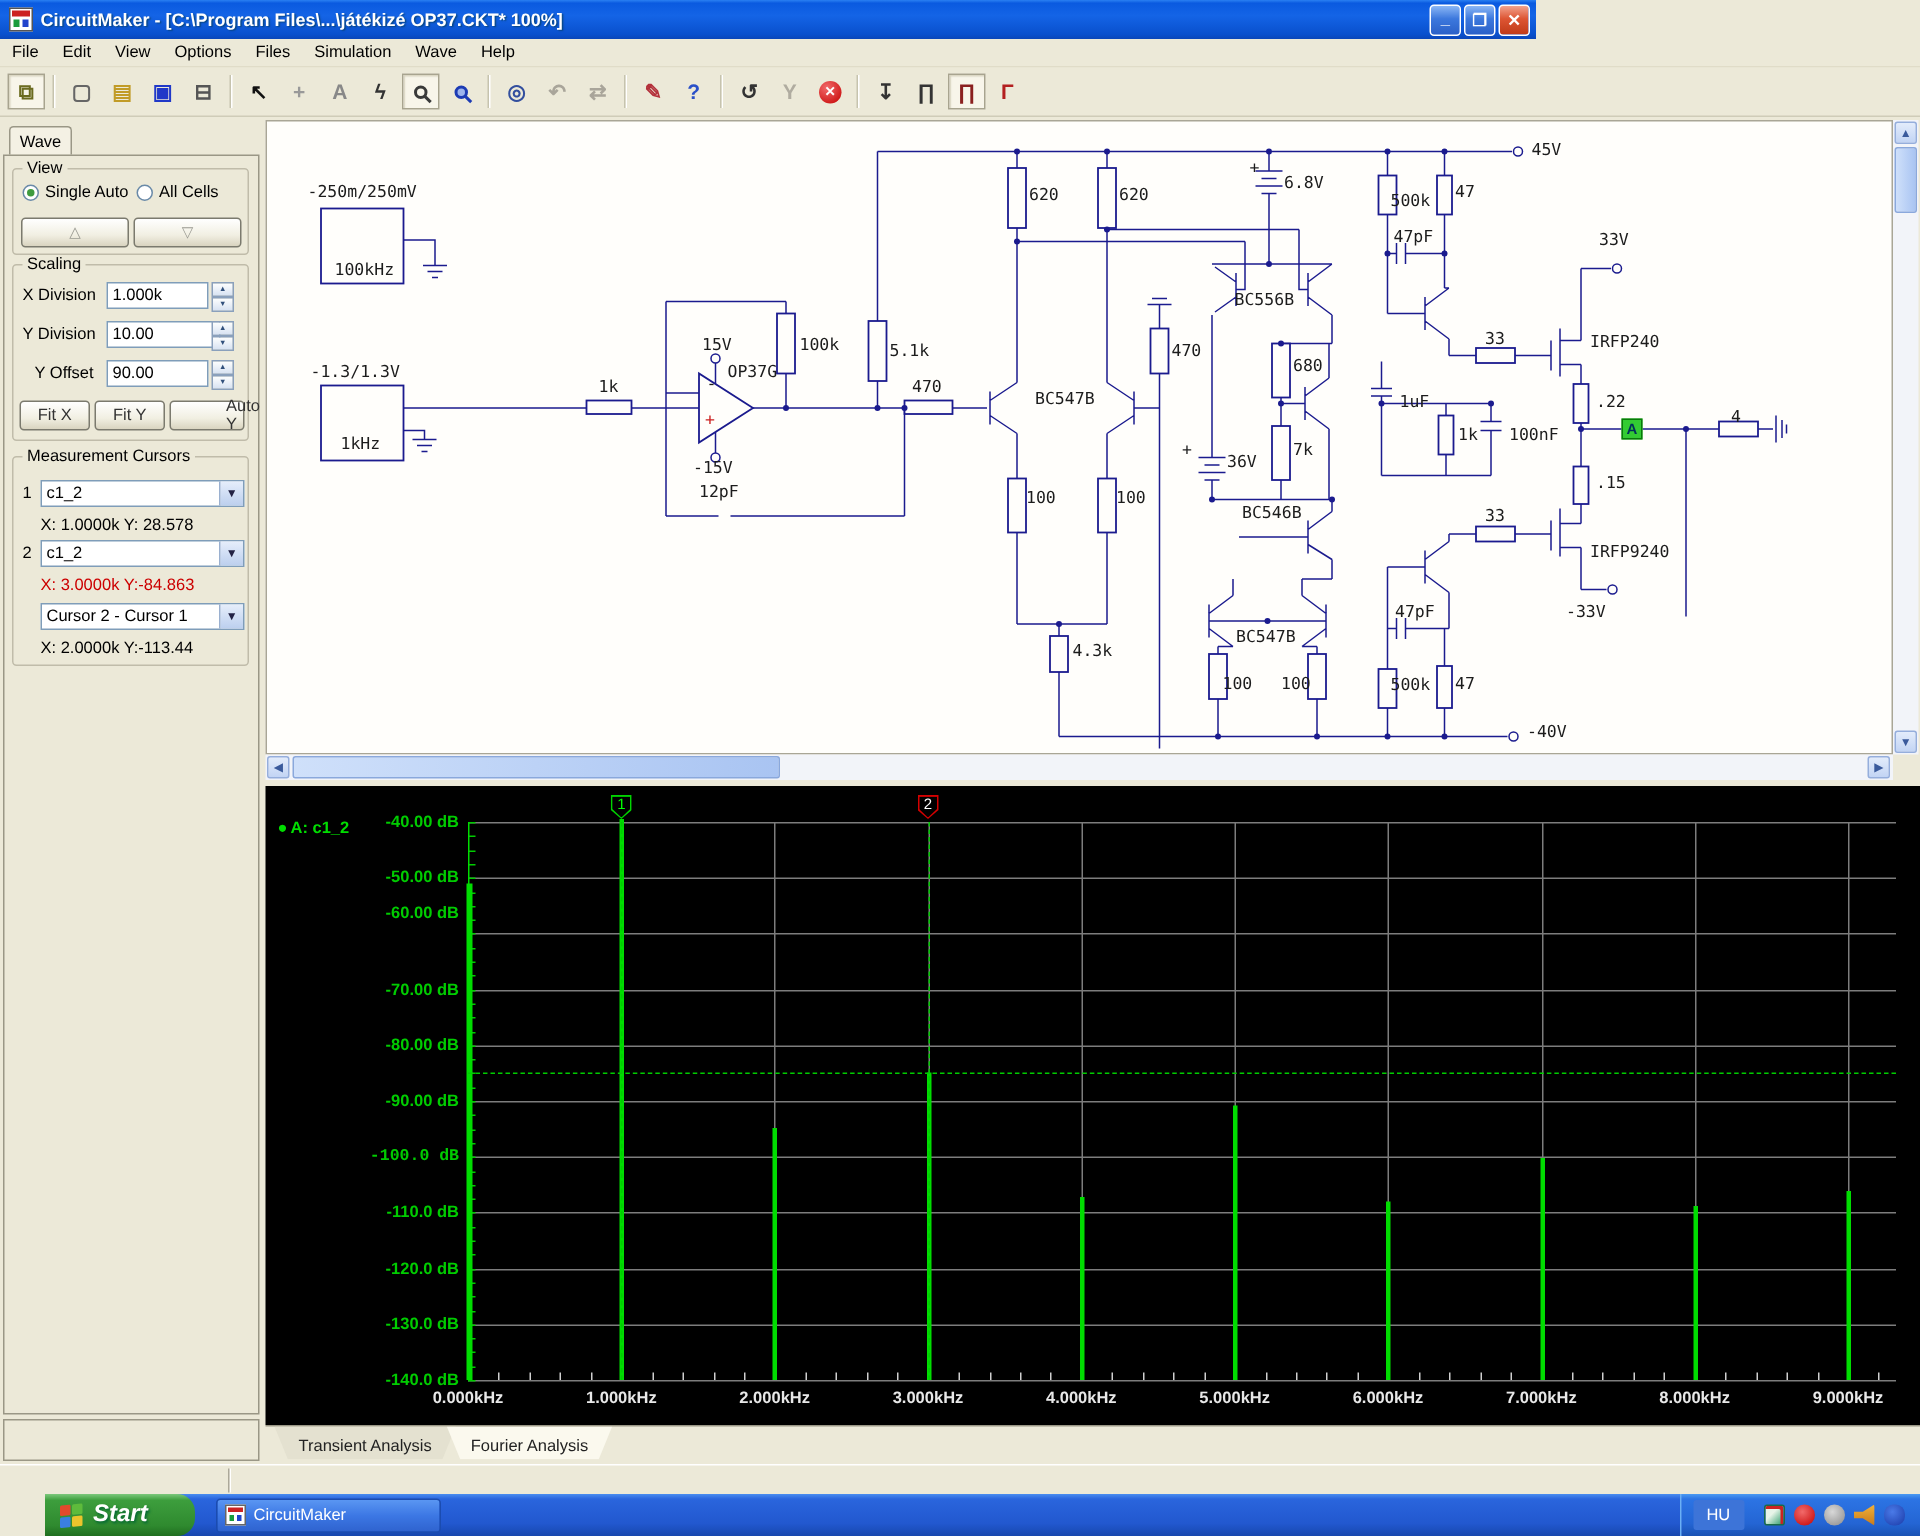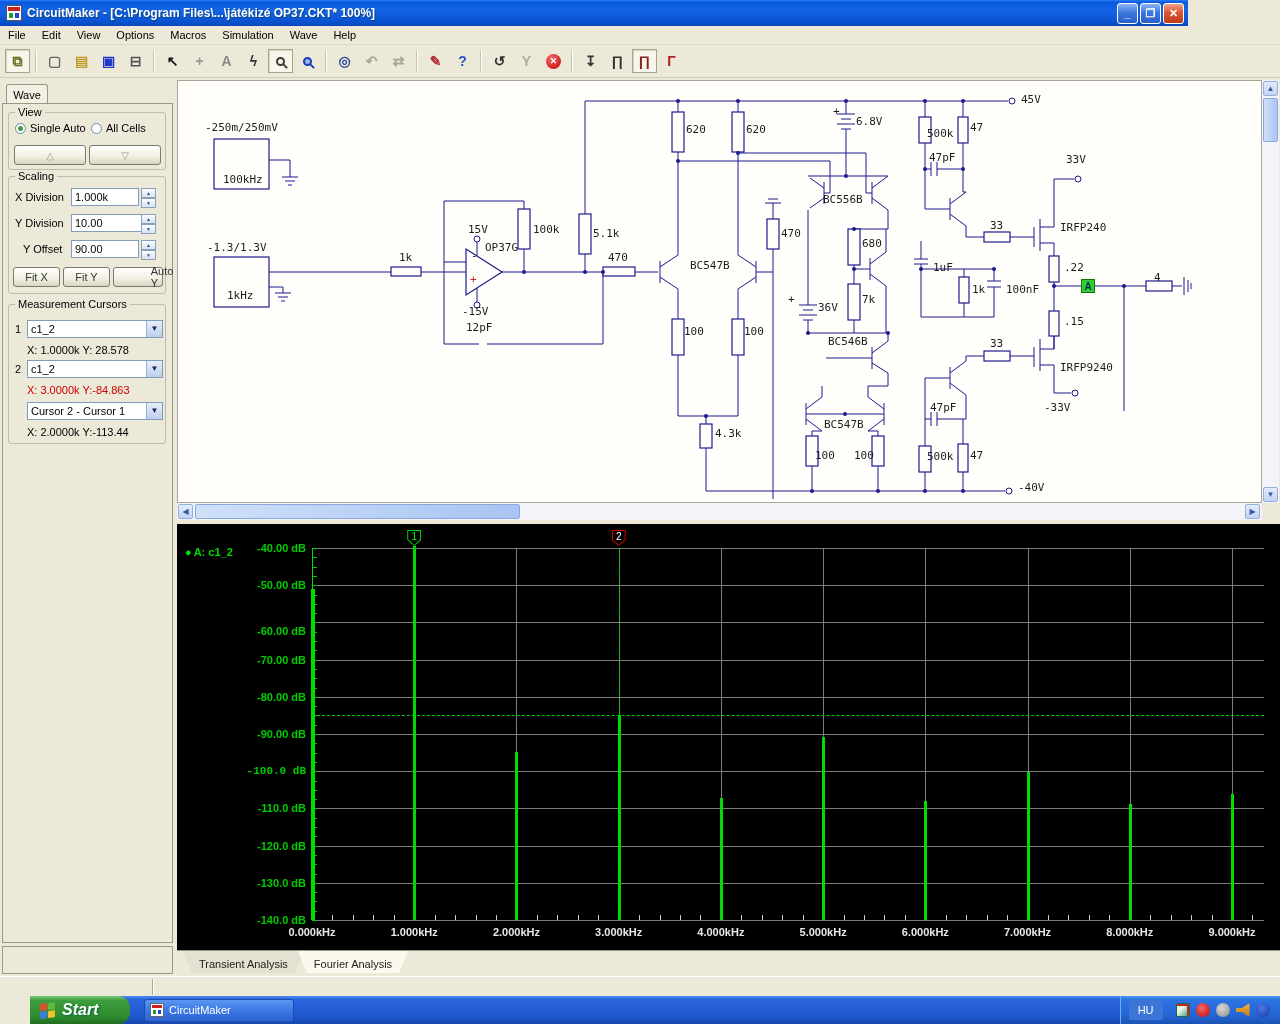--- a/index.html
+++ b/index.html
@@ -1,20 +1,20 @@
 <!DOCTYPE html>
 <html><head>
 <meta charset="utf-8">
 <style>
   * { margin:0; padding:0; box-sizing:border-box; }
   html,body { width:1280px; height:1024px; overflow:hidden; font-family:"Liberation Sans",sans-serif; background:#ece9d8; }
   #screen { position:relative; width:1280px; height:1024px; }
 
   
-  .titlebar { position:absolute; left:0; top:0; width:1188px; height:26px;
+  .titlebar { position:absolute; left:0; top:0; width:1024px; height:26px;
     background:linear-gradient(180deg,#2a80f2 0%,#0a5ae0 8%,#1464e6 40%,#0950cd 88%,#0a46b8 100%);
     display:flex; align-items:center; padding:0 4px; color:#fff; }
   .titlebar .appicon { width:16px; height:16px; margin:0 5px 0 2px; background:#fff; border:1px solid #555; position:relative; }
   .titlebar .appicon::before { content:""; position:absolute; left:1px; top:1px; width:12px; height:4px; background:#cc2222; }
   .titlebar .appicon::after { content:""; position:absolute; left:2px; bottom:2px; width:4px; height:5px; background:#1a9c3c; box-shadow:6px 0 0 #2244cc; }
   .titlebar .wtitle { font-size:12px; font-weight:bold; text-shadow:1px 1px 1px #0338; flex:1; white-space:nowrap; }
   .winbtns { display:flex; gap:2px; }
   .winbtn { width:21px; height:21px; border-radius:3px; border:1px solid #fff;
     background:linear-gradient(180deg,#8ab6f5,#3c78dd 45%,#2a60c8); color:#fff; font-size:11px;
     display:flex; align-items:center; justify-content:center; font-weight:bold; }
@@ -139,21 +139,21 @@
       <div class="winbtn">❐</div>
       <div class="winbtn close">✕</div>
     </div>
   </div>
 
   <div class="menubar" id="menubar">
       <span class="menuitem">File</span>
       <span class="menuitem">Edit</span>
       <span class="menuitem">View</span>
       <span class="menuitem">Options</span>
-      <span class="menuitem">Macros</span>
+      <span class="menuitem">Files</span>
       <span class="menuitem">Simulation</span>
       <span class="menuitem">Wave</span>
       <span class="menuitem">Help</span>
     </div>
 
   <div class="toolbar" id="toolbar">
       <div class="tbtn pressed">
         <span style="color: rgb(107, 107, 32); font-weight: bold;">⧉</span>
       </div>
       <div class="tbsep"></div>
@@ -487,21 +487,21 @@
     <div class="sbbtn" style="left:1068px;top:1px;width:15px;height:15px;">▶</div>
   </div>
 
   <div class="plot" id="plot">
     <div class="legend"><span class="dot">●</span><span>A: c1_2</span></div>
   <div class="gline" style="left: 135px; top: 24px; width: 952px; height: 1px;"></div>
       <div class="ylab" style="left: 4px; top: 18px;">-40.00 dB</div>
       <div class="gline" style="left: 135px; top: 61.2px; width: 952px; height: 1px;"></div>
       <div class="ylab" style="left: 4px; top: 55.2px;">-50.00 dB</div>
       <div class="gline" style="left: 135px; top: 98.4px; width: 952px; height: 1px;"></div>
-      <div class="ylab" style="left: 4px; top: 101px;">-60.00 dB</div>
+      <div class="ylab" style="left: 4px; top: 79px;">-60.00 dB</div>
       <div class="gline" style="left: 135px; top: 135.6px; width: 952px; height: 1px;"></div>
       <div class="ylab" style="left: 4px; top: 129.6px;">-70.00 dB</div>
       <div class="gline" style="left: 135px; top: 172.8px; width: 952px; height: 1px;"></div>
       <div class="ylab" style="left: 4px; top: 166.8px;">-80.00 dB</div>
       <div class="gline" style="left: 135px; top: 210px; width: 952px; height: 1px;"></div>
       <div class="ylab" style="left: 4px; top: 204px;">-90.00 dB</div>
       <div class="gline" style="left: 135px; top: 247.2px; width: 952px; height: 1px;"></div>
       <div class="ylab" style="left: 4px; top: 241.2px; font-family: Liberation Mono, monospace;">-100.0 dB</div>
       <div class="gline" style="left: 135px; top: 284.4px; width: 952px; height: 1px;"></div>
       <div class="ylab" style="left: 4px; top: 278.4px;">-110.0 dB</div>

